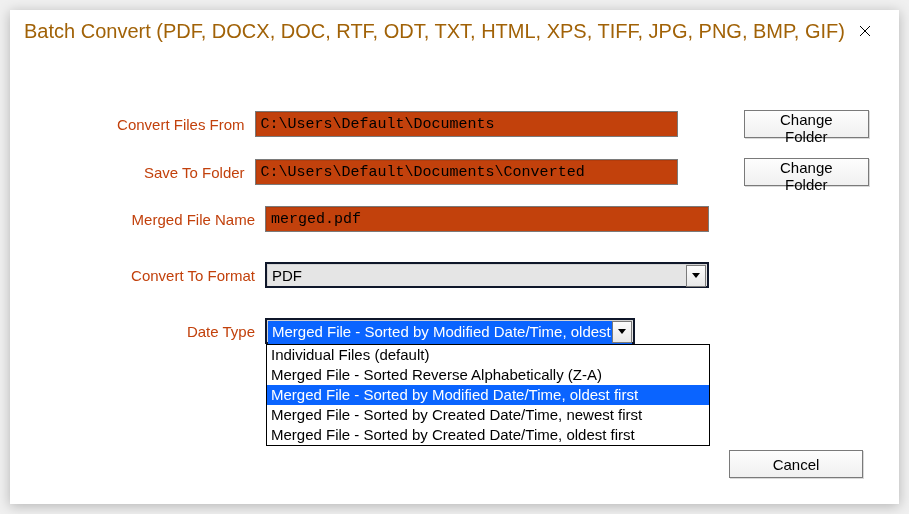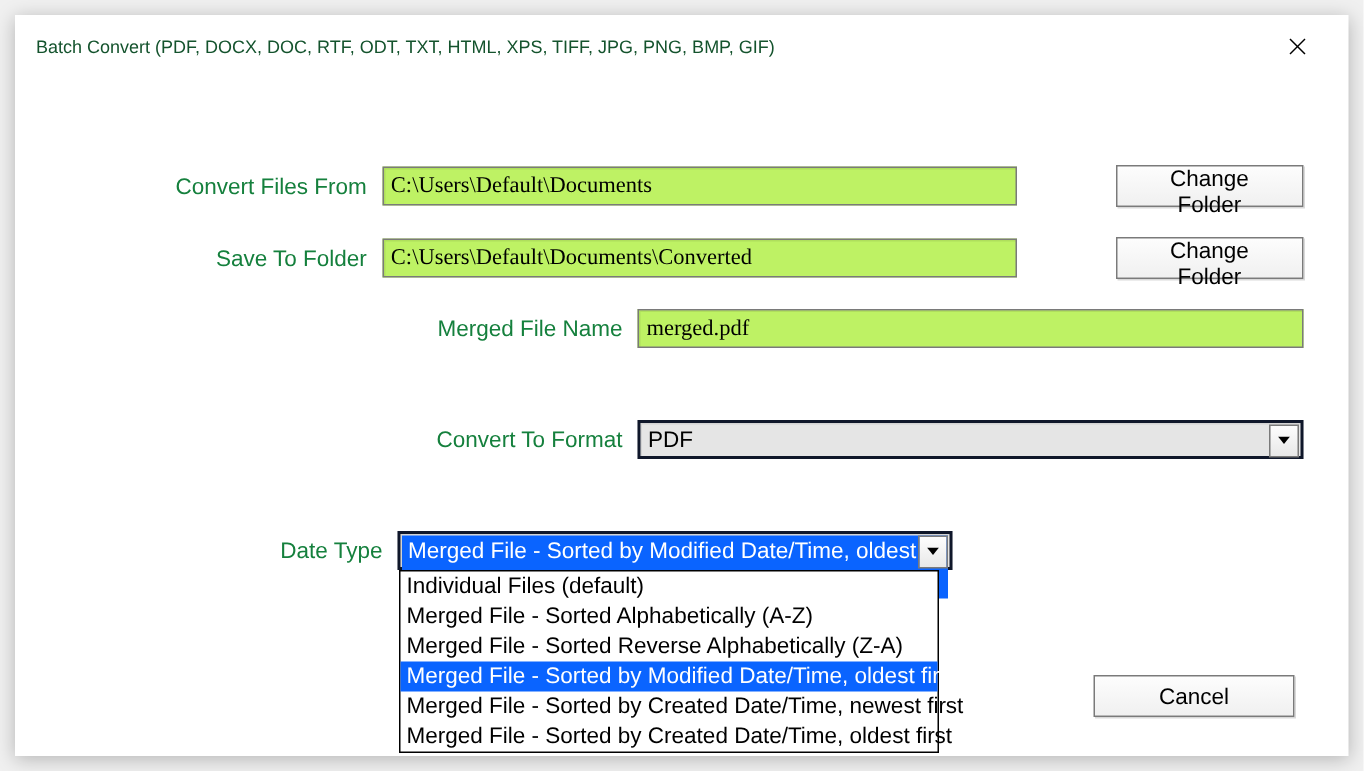--- a/index.html
+++ b/index.html
@@ -22,22 +22,22 @@
       position: relative;
     }
     .titlebar {
       display: flex;
       align-items: center;
       justify-content: space-between;
       padding: 8px 14px 6px 14px;
       height: 40px;
     }
     .title {
-      font-size: 12px;
-      color: #14532d;
+      font-size: 20px;
+      color: #a16207;
     }
     .close-btn {
       width: 40px;
       height: 30px;
       display: flex;
       align-items: center;
       justify-content: center;
       cursor: pointer;
       font-size: 16px;
       color: #000;
@@ -51,30 +51,30 @@
     }
     .row {
       display: flex;
       align-items: center;
       margin-bottom: 20px;
     }
     .label {
       width: 225px;
       text-align: right;
       padding-right: 10px;
-      color: #15803d;
+      color: #c2410c;
     }
     .input-text {
-      font-family: Liberation Serif, serif;
+      font-family: Liberation Mono, monospace;
       font-size: 15px;
       height: 26px;
       border: 1px solid #7a7a7a;
       box-shadow: inset 1px 1px 0 rgba(0,0,0,0.08);
       padding: 2px 5px;
-      background: #bef264;
+      background: #c2410c;
       color: #000;
     }
     .input-wide {
       width: 444px;
     }
     .btn {
       height: 28px;
       border: 1px solid #7a7a7a;
       background: linear-gradient(#fdfdfd,#f0f0f0);
       font-family: inherit;
@@ -120,21 +120,21 @@
       display: flex;
       align-items: center;
       justify-content: center;
       cursor: pointer;
     }
     .arrow-btn svg { width: 8px; height: 6px; }
     .dropdown-list {
       position: absolute;
       left: -1px;
       top: 24px;
-      width: 360px;
+      width: 444px;
       border: 1px solid #000;
       background: #fff;
       z-index: 10;
     }
     .dropdown-item {
       padding: 0 4px;
       line-height: 20px;
       font-size: 15px;
       cursor: pointer;
       white-space: nowrap;
@@ -142,21 +142,21 @@
     .dropdown-item.selected {
       background: #0a64ff;
       color: #fff;
     }
     .cancel-btn {
       position: absolute;
       right: 36px;
       bottom: 26px;
       width: 134px;
     }
-    .row-gap-large { margin-bottom: 48px; justify-content: flex-end; }
+    .row-gap-large { margin-bottom: 30px; }
   </style>
 </head>
 <body>
 
 <div class="dialog">
   <div class="titlebar">
     <div class="title">Batch Convert (PDF, DOCX, DOC, RTF, ODT, TXT, HTML, XPS, TIFF, JPG, PNG, BMP, GIF)</div>
     <div class="close-btn">
       <svg viewBox="0 0 12 12">
         <line x1="1" y1="1" x2="11" y2="11" stroke="#000" stroke-width="1"></line>
@@ -200,21 +200,20 @@
       <div class="label">Date Type</div>
       <div class="select-wrap select-mid">
         <span class="select-text highlighted">Merged File - Sorted by Modified Date/Time, oldest first</span>
         <div class="arrow-btn">
           <svg viewBox="0 0 8 6">
               <polygon points="0,0 8,0 4,5" fill="#000"></polygon>
             </svg>
         </div>
         <div class="dropdown-list" id="save-type-dropdown">
             <div class="dropdown-item">Individual Files (default)</div>
-            <div class="dropdown-item">Merged File - Sorted Alphabetically (A-Z)</div>
             <div class="dropdown-item">Merged File - Sorted Reverse Alphabetically (Z-A)</div>
             <div class="dropdown-item selected">Merged File - Sorted by Modified Date/Time, oldest first</div>
             <div class="dropdown-item">Merged File - Sorted by Created Date/Time, newest first</div>
             <div class="dropdown-item">Merged File - Sorted by Created Date/Time, oldest first</div>
           </div>
       </div>
     </div>
 
   </div>
 

